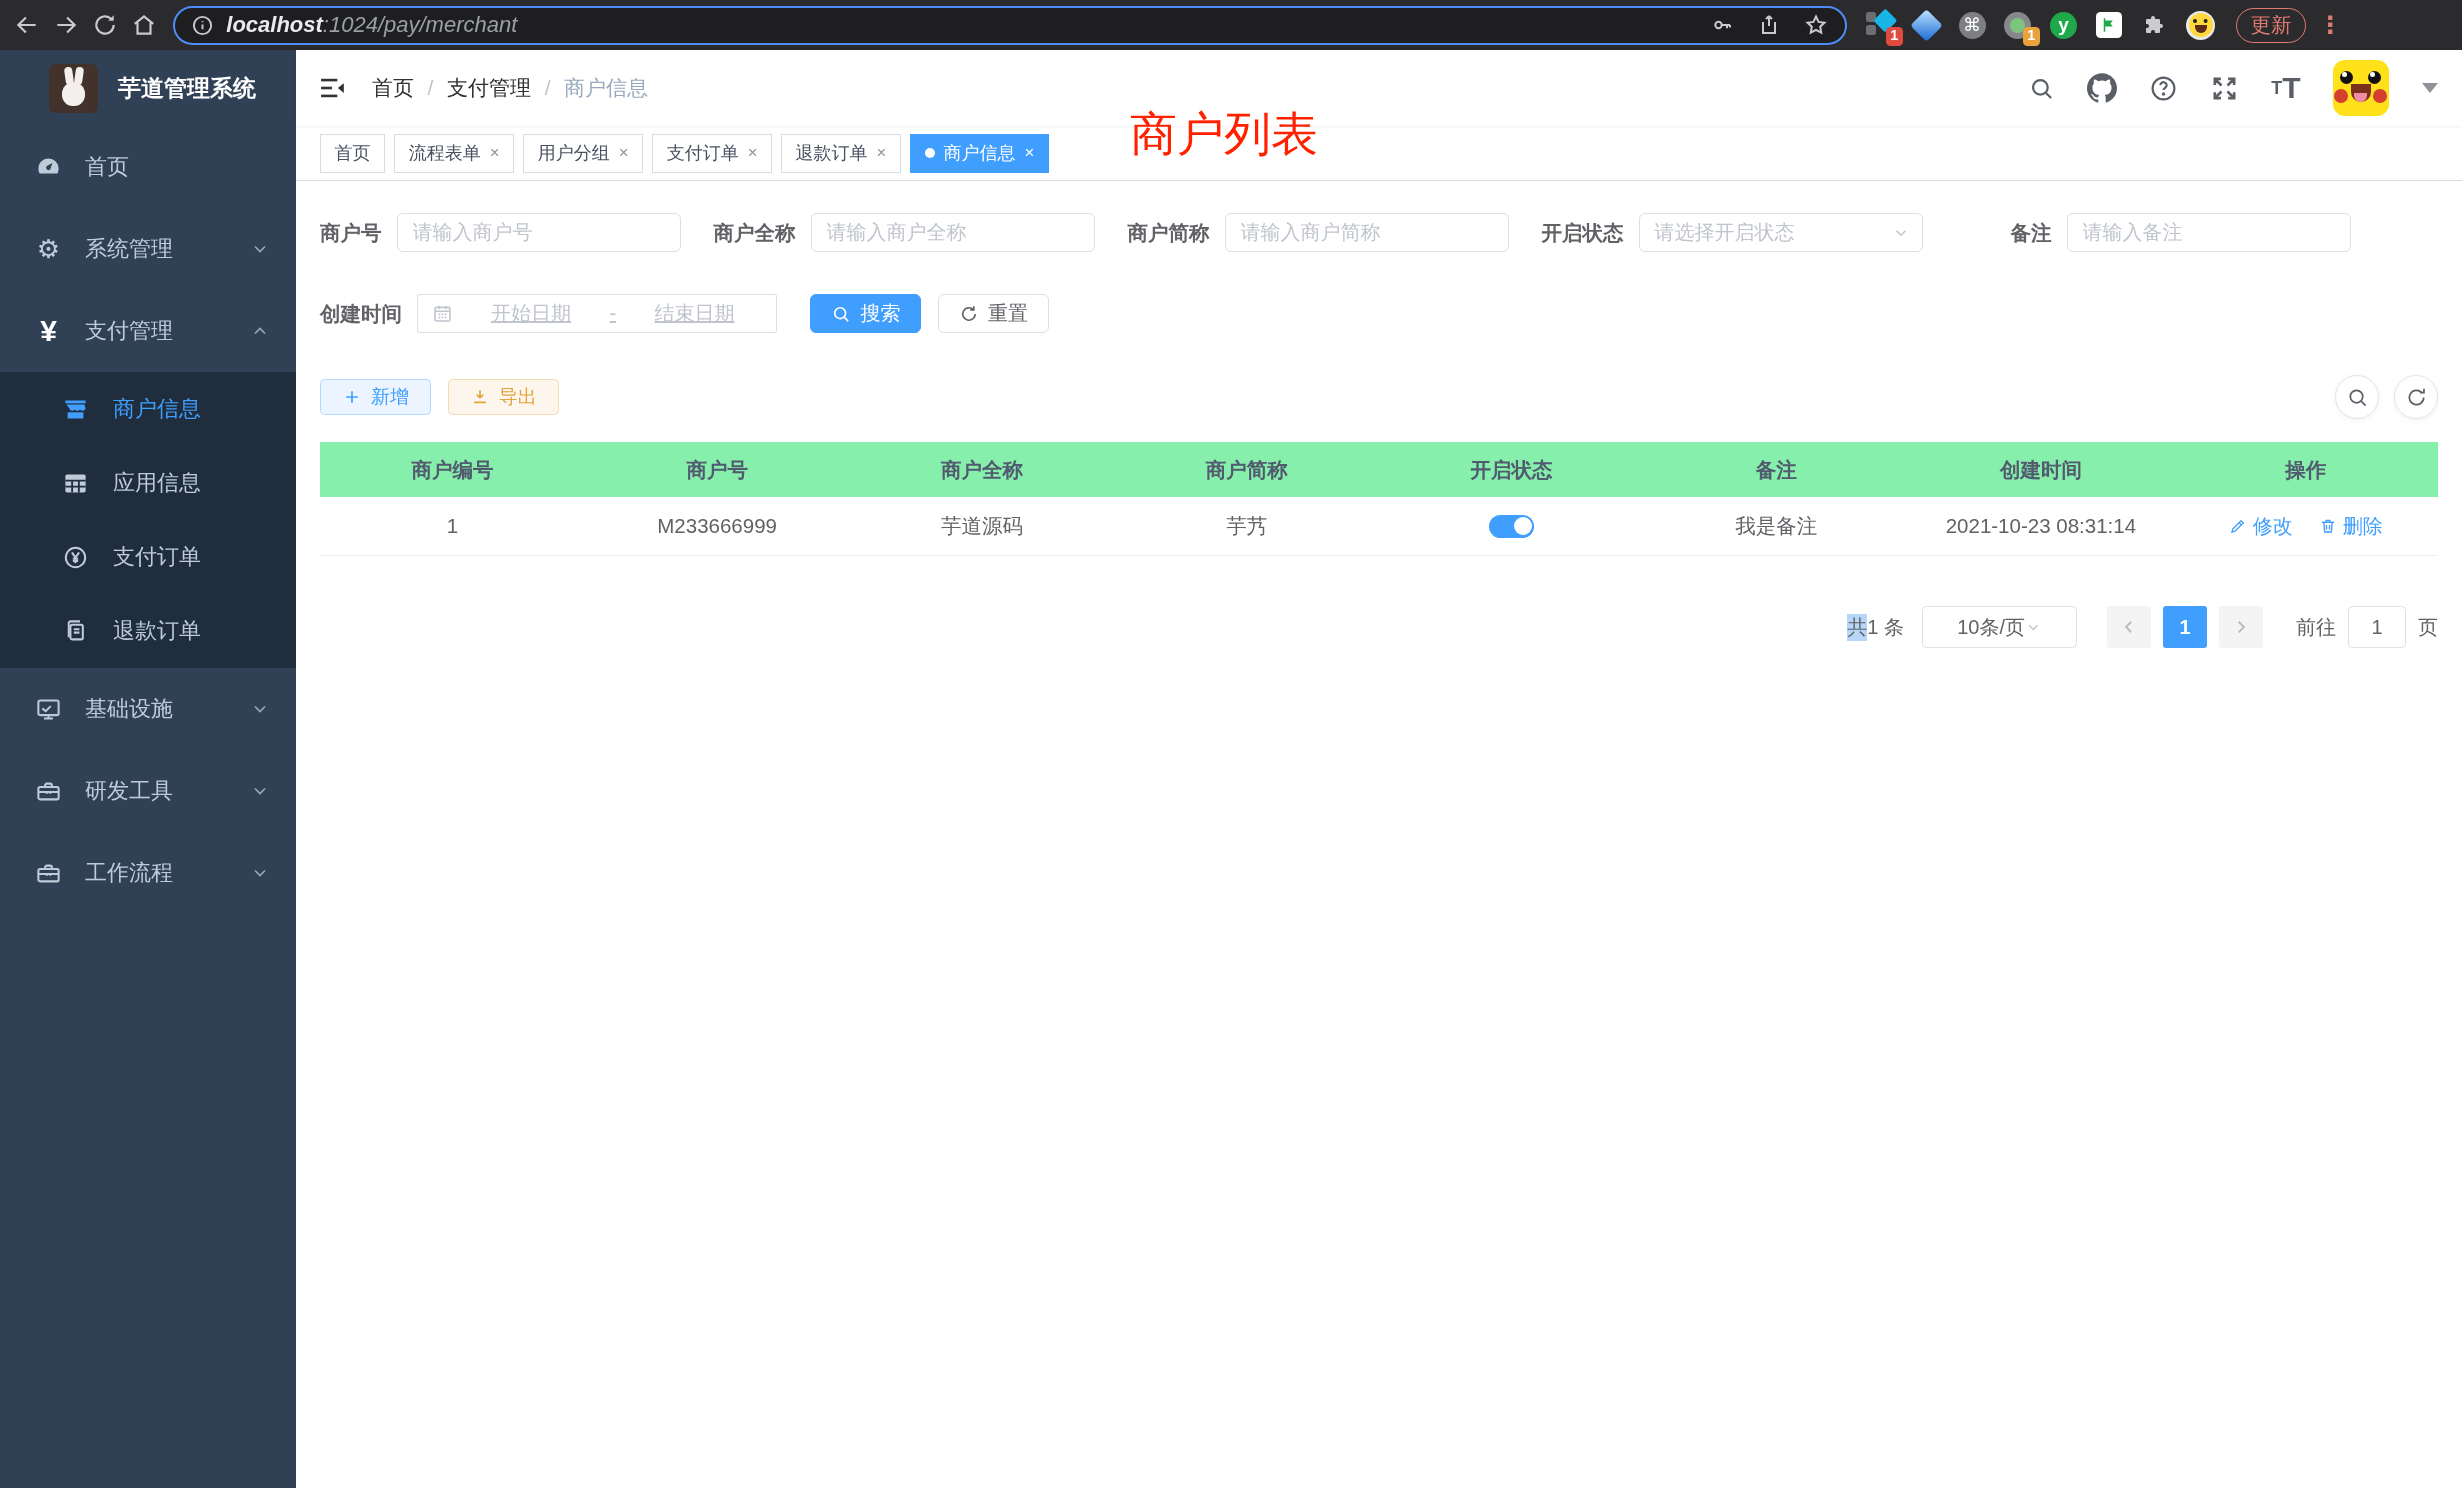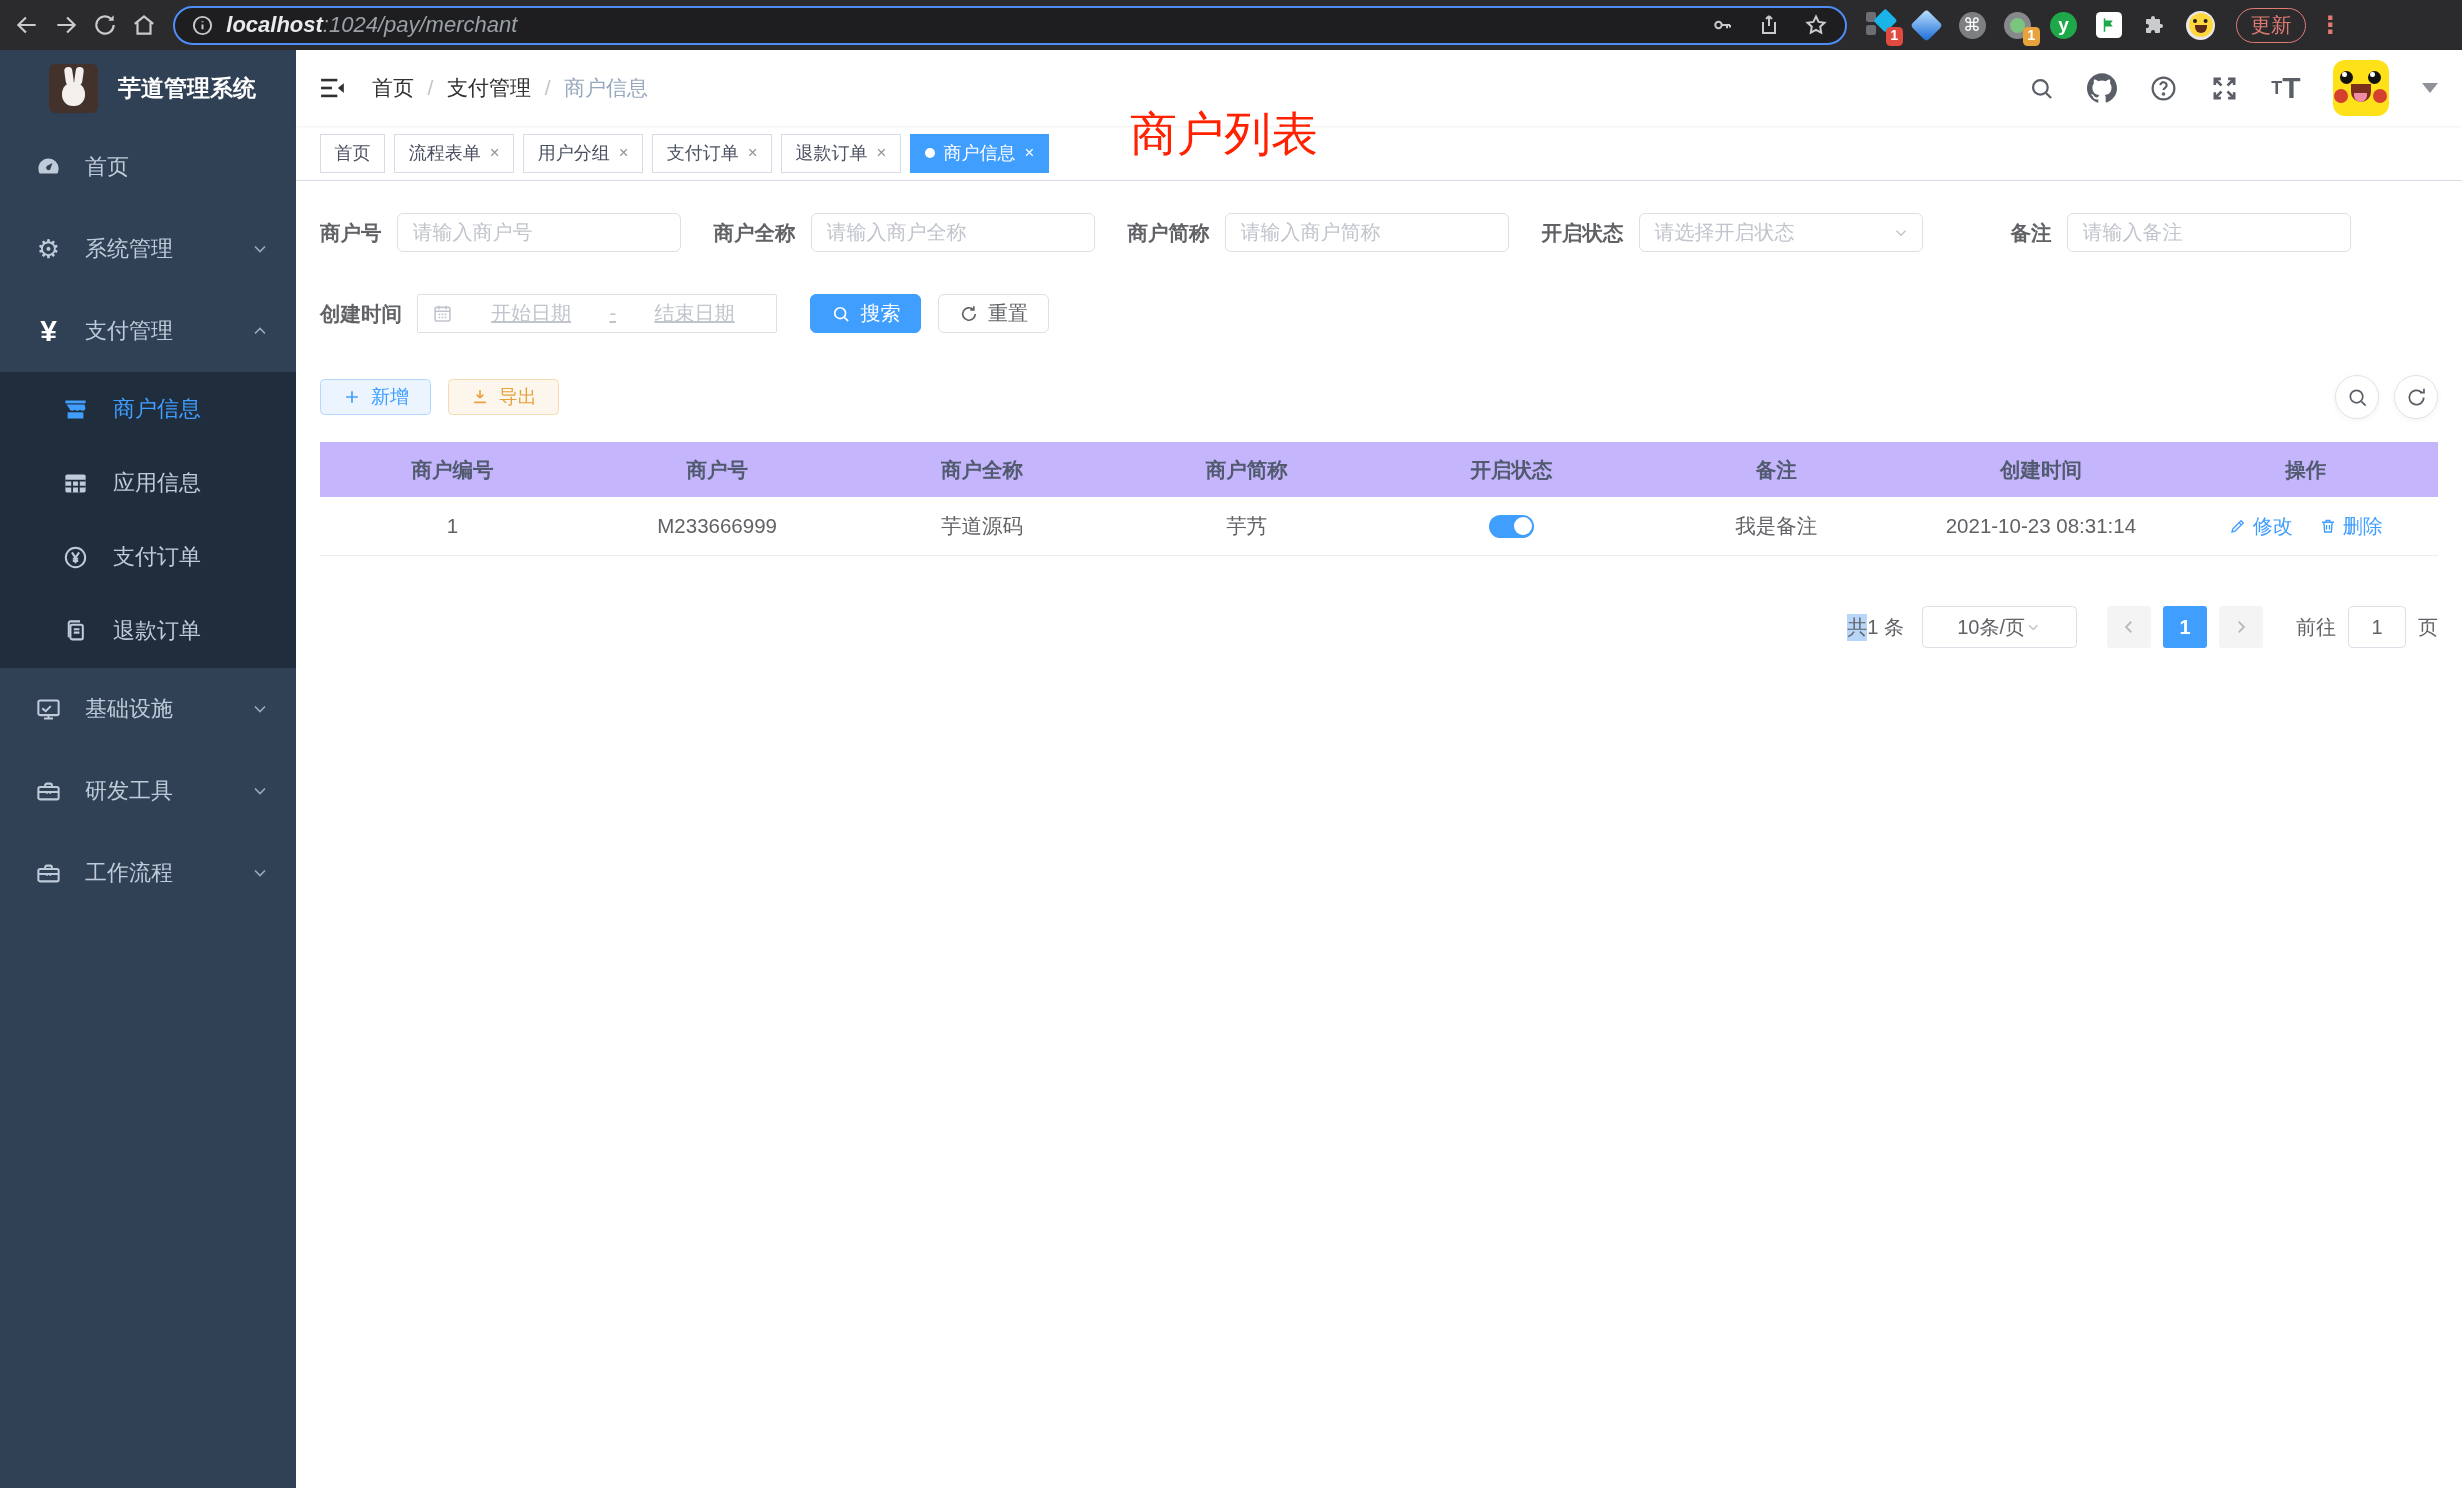--- a/index.html
+++ b/index.html
@@ -118,21 +118,21 @@
   .btn-add { background:#ecf5ff; border:0.8px solid #b3d8ff; color:#409EFF; }
   .btn-export { background:#fdf6ec; border:0.8px solid #f5dab1; color:#E6A23C; margin-left:16.7px; }
   .toolbar-right { margin-left:auto; display:flex; gap:15px; }
   .circle-btn { width:44px; height:44px; border-radius:50%; border:0.8px solid #e0e4eb; background:#fff; color:#5a5e66;
     display:flex; align-items:center; justify-content:center; box-shadow:0 1.5px 6px rgba(0,0,0,.05); cursor:pointer; }
 
   
   .table { margin-top:23px; width:100%; }
   .trow { display:flex; }
   .tcell { flex:1; text-align:center; display:flex; align-items:center; justify-content:center; }
-  .thead .tcell { height:55px; background:#c4b5fd; color:#515a6e; font-weight:bold; font-size:20.5px; }
+  .thead .tcell { height:55px; background:#86efac; color:#515a6e; font-weight:bold; font-size:20.5px; }
   .tbody .tcell { height:59px; color:#606266; font-size:20.5px; border-bottom:0.8px solid #ebeef5; }
   .switch { width:45px; height:23px; border-radius:12px; background:#409EFF; position:relative; cursor:pointer; }
   .switch::after { content:''; position:absolute; top:2.3px; right:2.3px; width:18px; height:18px; border-radius:50%; background:#fff; }
   .oplink { color:#409EFF; font-size:20px; display:inline-flex; align-items:center; gap:6px; cursor:pointer; }
   .oplink + .oplink { margin-left:26px; }
 
   
   .pagination { margin-top:50px; display:flex; align-items:center; justify-content:flex-end; font-size:20px; color:#606266; }
   .ptotal { display:flex; align-items:center; margin-right:18px; }
   .ptotal .hl { background:#b8d7f8; }

